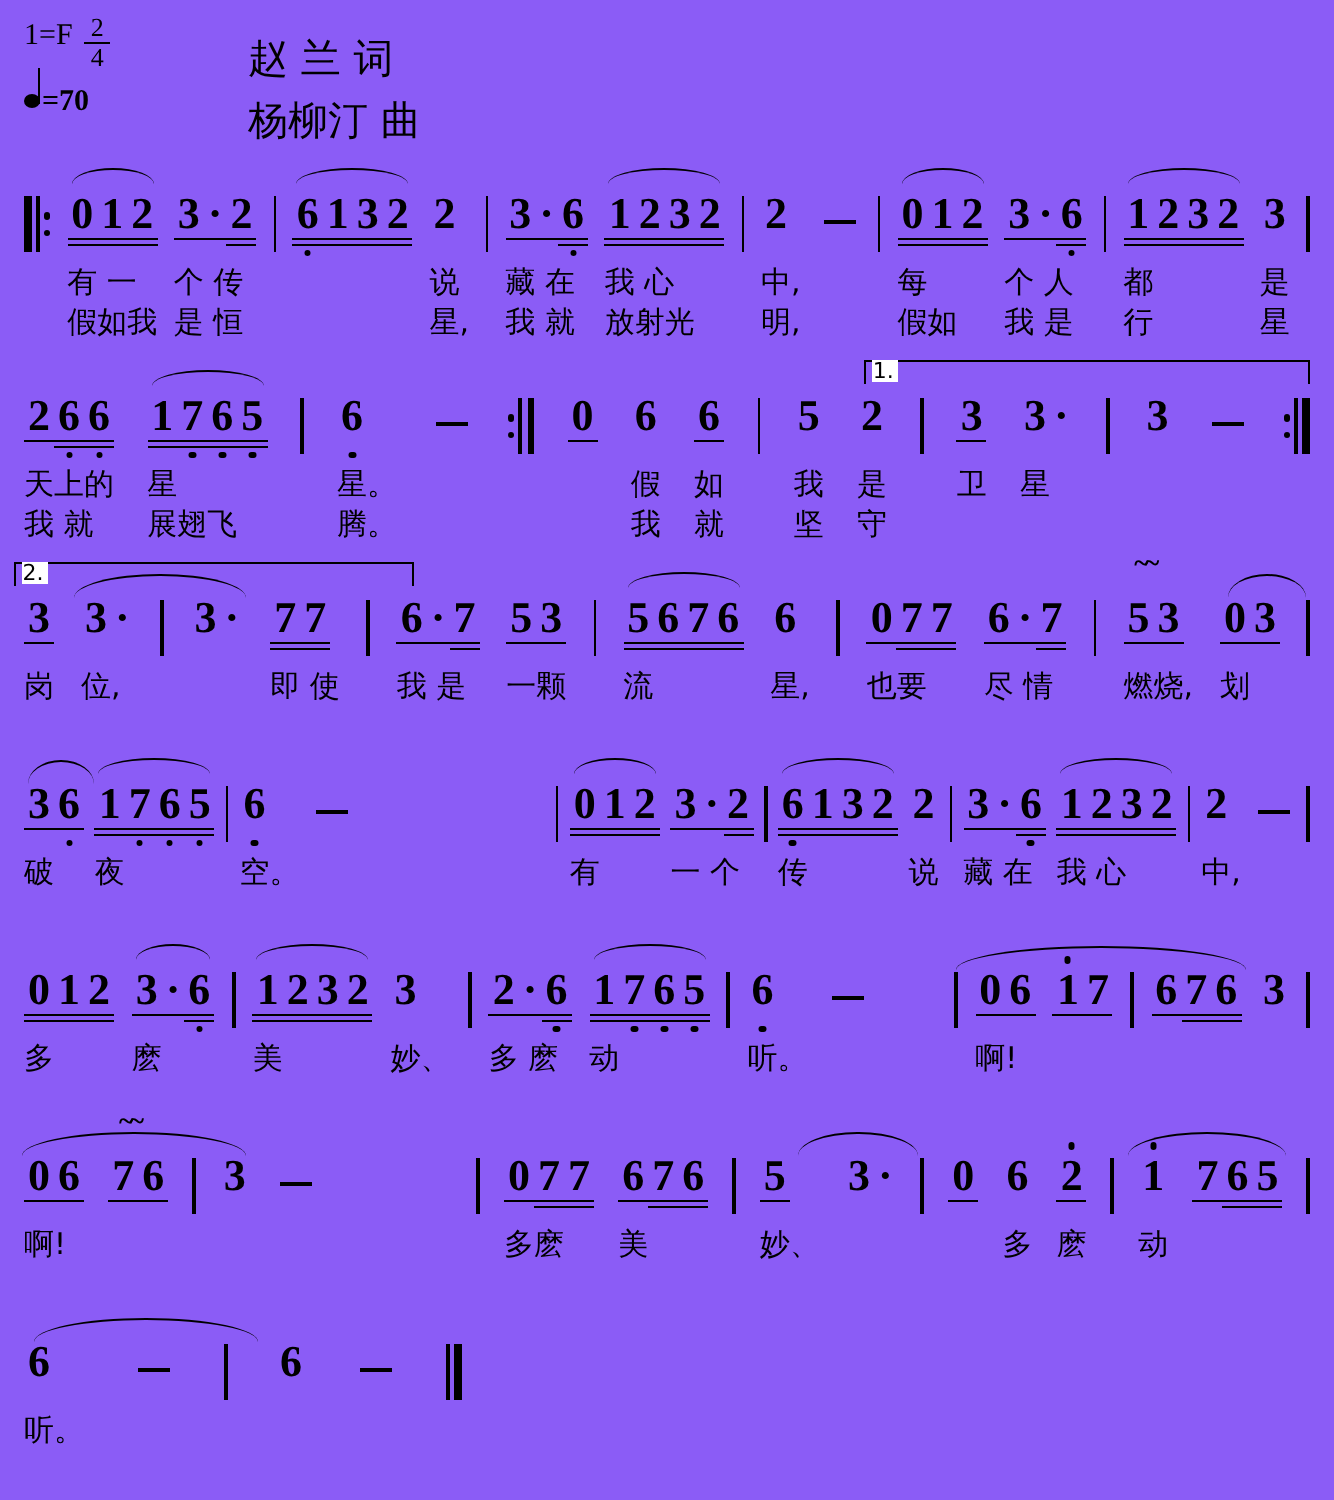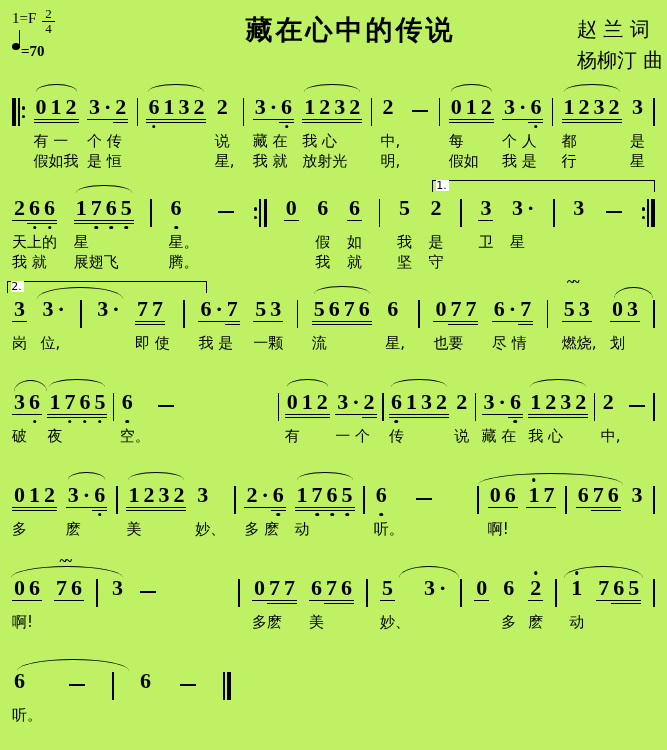--- a/index.html
+++ b/index.html
@@ -1,24 +1,24 @@
 <!DOCTYPE html>
 <html><head>
 <meta charset="utf-8">
 <style>
   html,body{margin:0;padding:0;background:#fff;}
-  #page{width:667px;height:750px;overflow:hidden;background:#bef264;color:#000;
+  #page{width:667px;height:750px;overflow:hidden;background:#8b5cf6;color:#000;
         font-family:"DejaVu Sans",sans-serif;box-sizing:border-box;padding:6px 4px 0 4px;}
   
   #hdr{display:grid;grid-template-columns:120px 1fr 86px;align-items:start;height:62px;}
   .keyrow{display:flex;align-items:flex-start;gap:6px;margin:4px 0 0 8px;
           font-family:"Liberation Serif",serif;font-size:15px;}
   .frac{display:inline-flex;flex-direction:column;align-items:center;font-size:13px;line-height:1.05;margin-top:-3px;}
   .frac .num{border-bottom:1px solid #000;padding:0 3px;}
-  .temporow{display:flex;align-items:flex-start;margin:8px 0 0 8px;font-family:"Liberation Serif",serif;
+  .temporow{display:flex;align-items:center;margin:8px 0 0 8px;font-family:"Liberation Serif",serif;
             font-size:15px;font-weight:bold;}
   .qnote{display:inline-block;width:8px;height:7px;background:#000;border-radius:50%;position:relative;margin:0 1px 2px 0;}
   .qnote i{position:absolute;left:6.5px;bottom:2px;width:1.6px;height:18px;background:#000;}
   #title{text-align:center;font-family:"DejaVu Serif","DejaVu Sans",serif;font-size:27px;font-weight:bold;
          letter-spacing:3px;margin-top:6px;}
   #credits{font-size:20px;line-height:1.55;margin-top:8px;white-space:nowrap;}
   
   #score{margin-top:10px;}
   .sys{position:relative;display:flex;justify-content:space-between;align-items:flex-start;
        padding:15px 8px 0 8px;margin-bottom:20px;}
@@ -64,21 +64,20 @@
           <span>4</span>
         </span>
       </div>
       <div class="temporow">
         <span class="qnote">
             <i></i>
           </span>
         <span>=70</span>
       </div>
     </div>
-    <div id="title">藏在心中的传说</div>
     <div id="credits">
       <div>赵 兰 词</div>
       <div>杨柳汀 曲</div>
     </div>
   </div>
 
   <div id="score">
       <div class="sys two">
         <div class="cell">
           <div class="rgrp">

